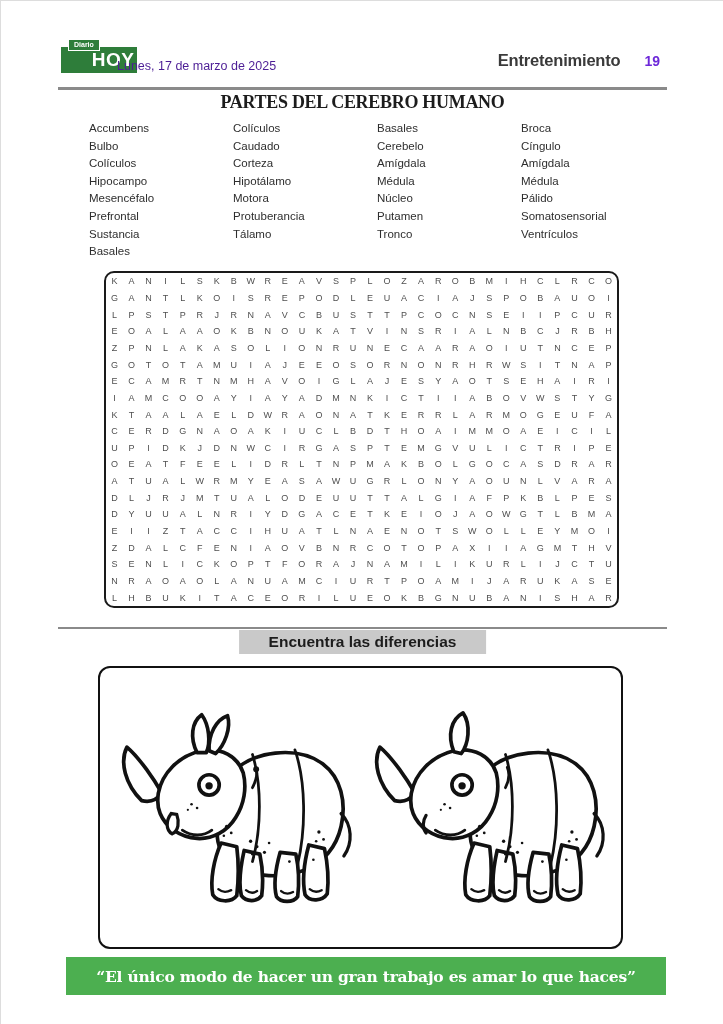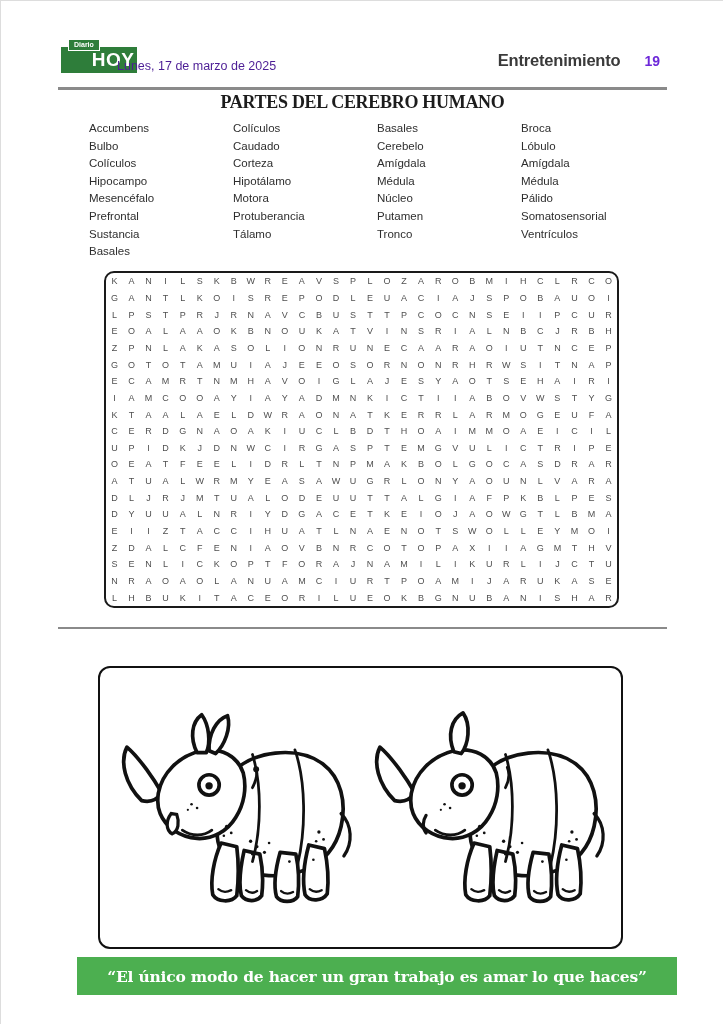--- a/index.html
+++ b/index.html
@@ -59,21 +59,21 @@
     background:#c9c9c9;padding:3px 30px;
     font-size:15.5px;font-weight:bold;color:#1c1c1c;white-space:nowrap;
   }
   .diff-box{
     position:absolute;left:97px;top:665px;width:525px;height:283px;
     border:2.5px solid #111;border-radius:12px;box-sizing:border-box;
     display:flex;align-items:center;justify-content:space-evenly;
   }
   
   .quote-bar{
-    position:absolute;left:76px;top:956px;width:600px;height:38px;
+    position:absolute;left:65px;top:956px;width:600px;height:38px;
     background:#4caf50;display:flex;align-items:center;justify-content:center;
   }
   .quote-text{
     color:#ffffff;font-family:"DejaVu Serif",serif;font-weight:bold;
     font-size:15.5px;letter-spacing:-0.2px;
   }
 </style>
 </head>
 <body>
 
@@ -115,21 +115,21 @@
         <div class="word">Basales</div>
         <div class="word">Cerebelo</div>
         <div class="word">Amígdala</div>
         <div class="word">Médula</div>
         <div class="word">Núcleo</div>
         <div class="word">Putamen</div>
         <div class="word">Tronco</div>
       </div>
       <div class="word-col">
         <div class="word">Broca</div>
-        <div class="word">Lóbulo</div>
+        <div class="word">Cíngulo</div>
         <div class="word">Amígdala</div>
         <div class="word">Médula</div>
         <div class="word">Pálido</div>
         <div class="word">Somatosensorial</div>
         <div class="word">Ventrículos</div>
       </div>
     </div>
   <div class="letter-grid-box">
     <div class="letter-grid">
         <span class="cell">K</span>
@@ -729,20 +729,21 @@
         <span class="cell">N</span>
         <span class="cell">I</span>
         <span class="cell">S</span>
         <span class="cell">H</span>
         <span class="cell">A</span>
         <span class="cell">R</span>
       </div>
   </div>
 
   <div class="rule rule-2"></div>
+  <div class="diff-heading">Encuentra las diferencias</div>
 
   <div class="diff-box">
 
     <svg width="240" height="222" viewBox="0 0 260 240">
       <defs>
         <g id="rhino-base" stroke="#111" stroke-width="4" fill="#fff" stroke-linecap="round" stroke-linejoin="round">
 
           <path d="M128,82 C150,58 198,52 226,72 C246,87 252,114 246,140 C241,162 227,179 207,187 C182,197 152,195 133,183 C120,175 113,164 112,152 C111,138 118,128 124,116 Z"></path>
 
           <path fill="none" stroke-width="3.5" d="M246,126 C258,138 259,158 249,172"></path>

